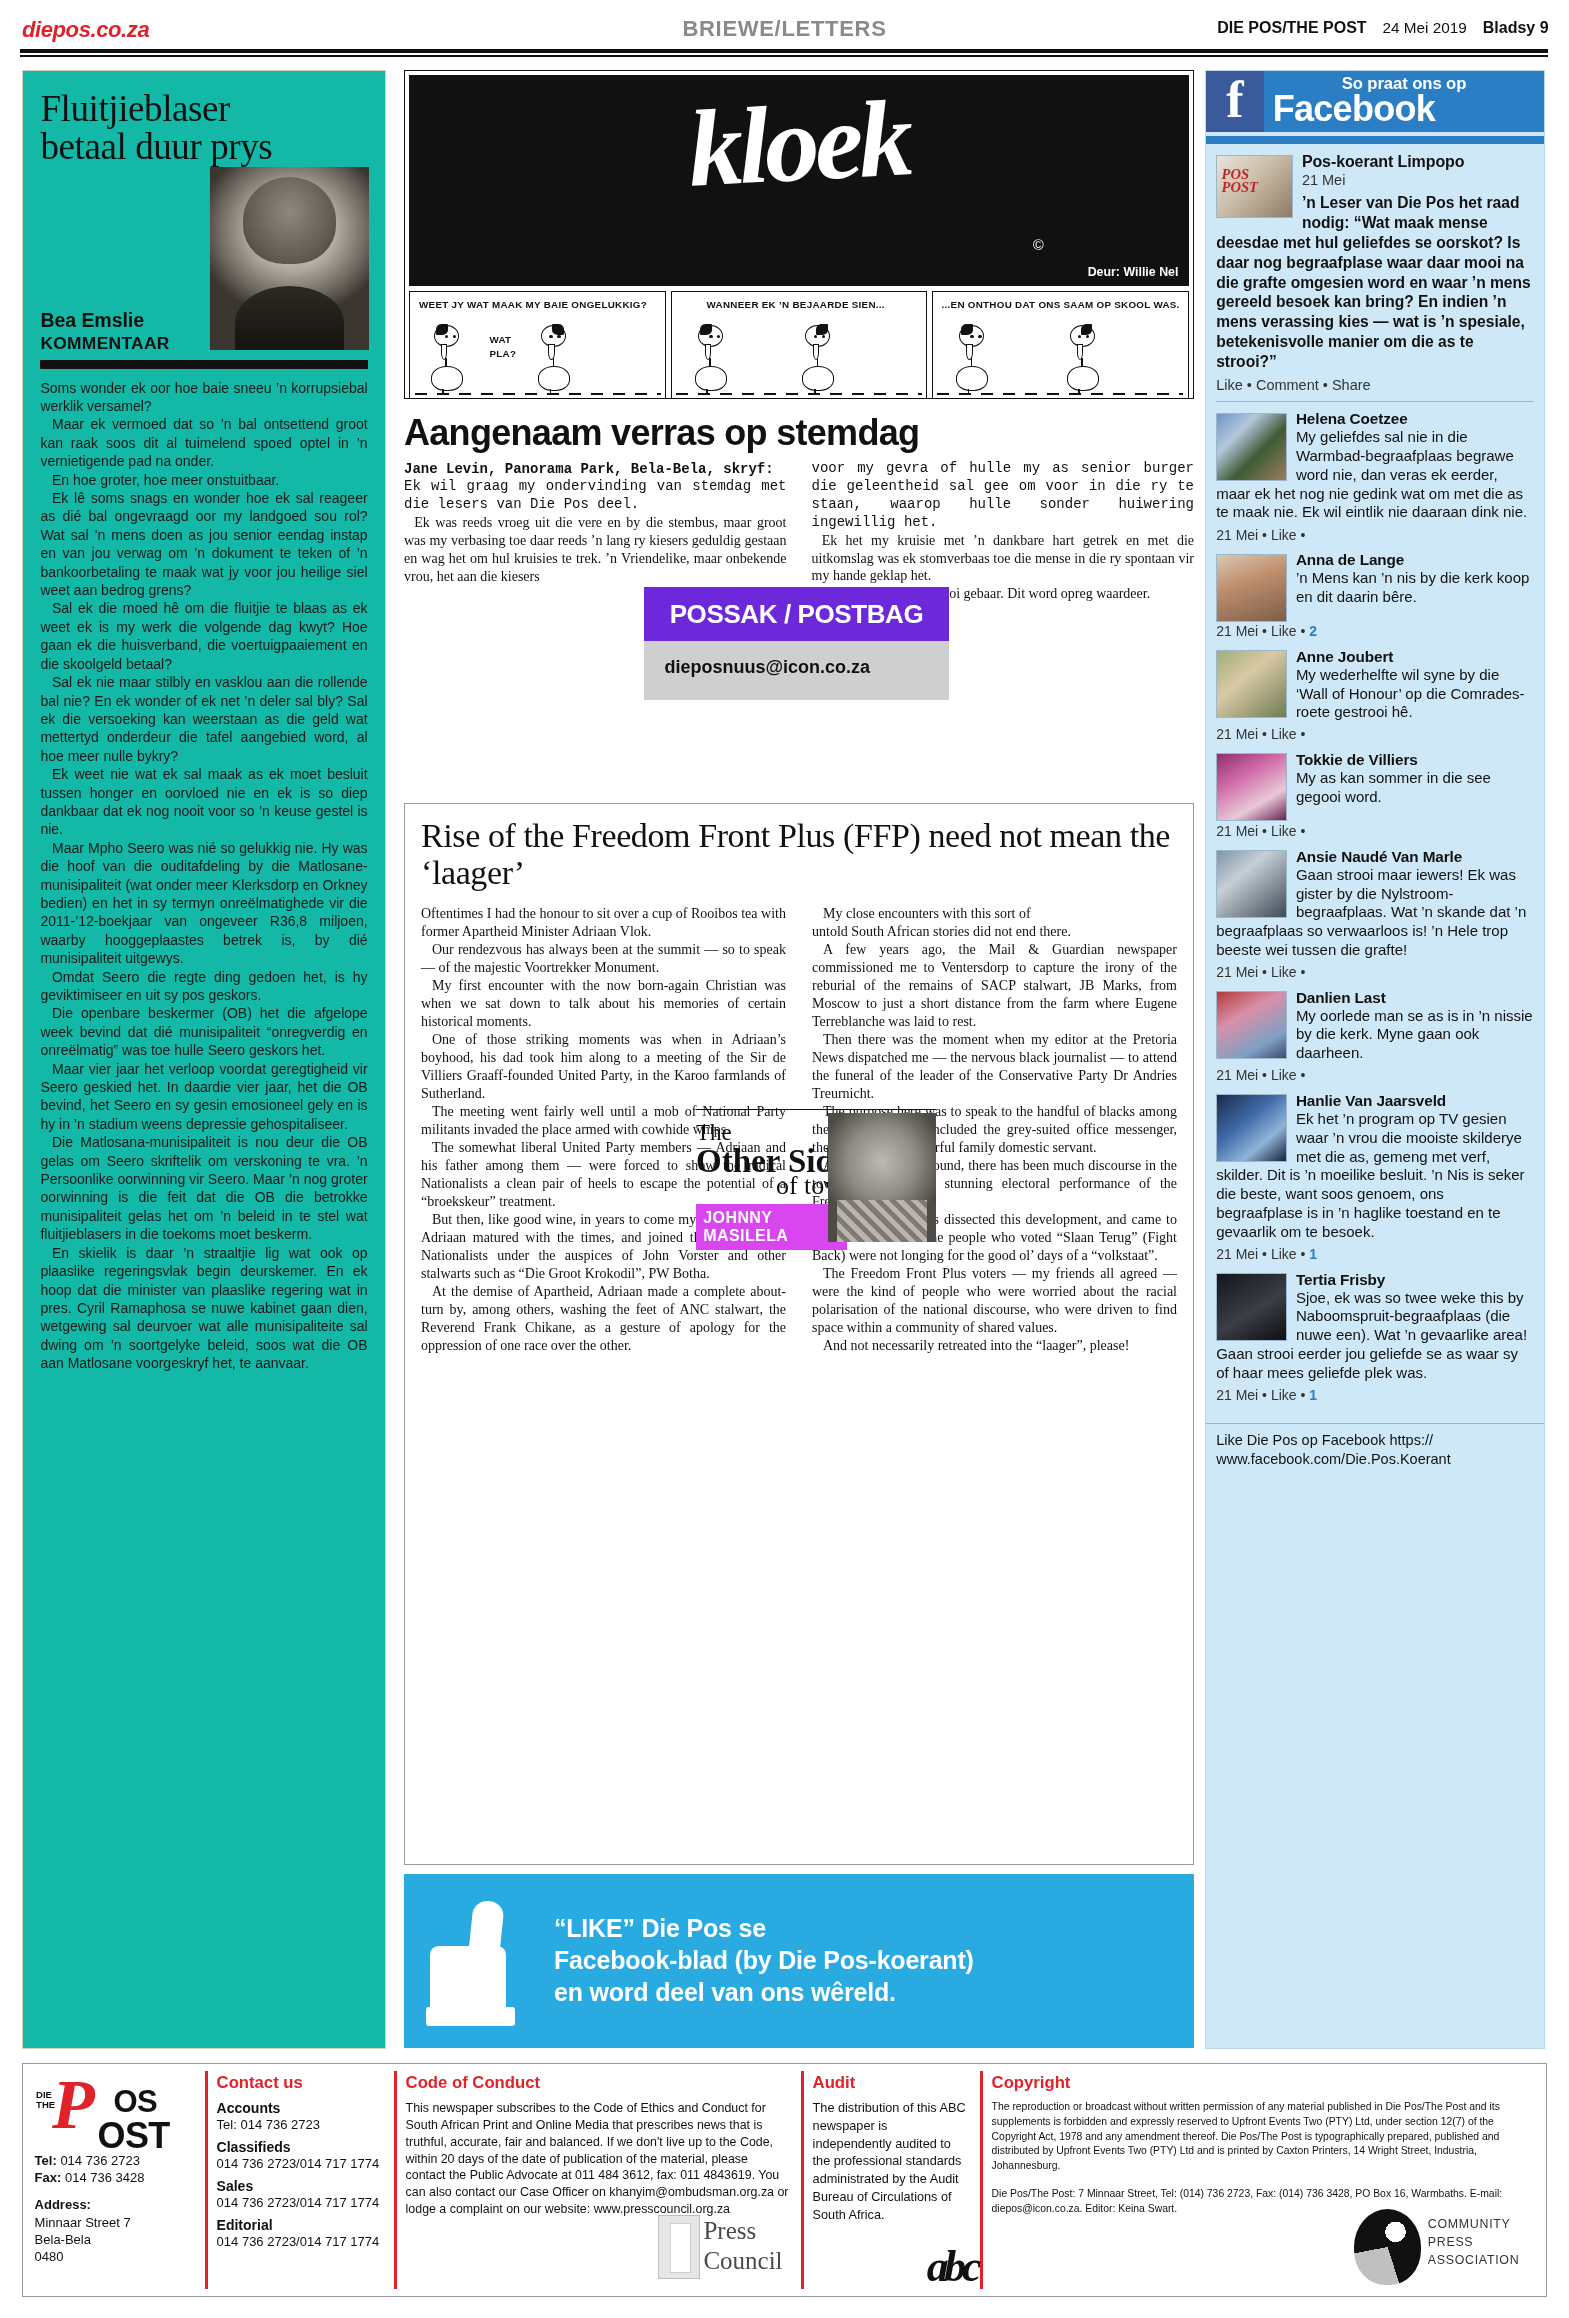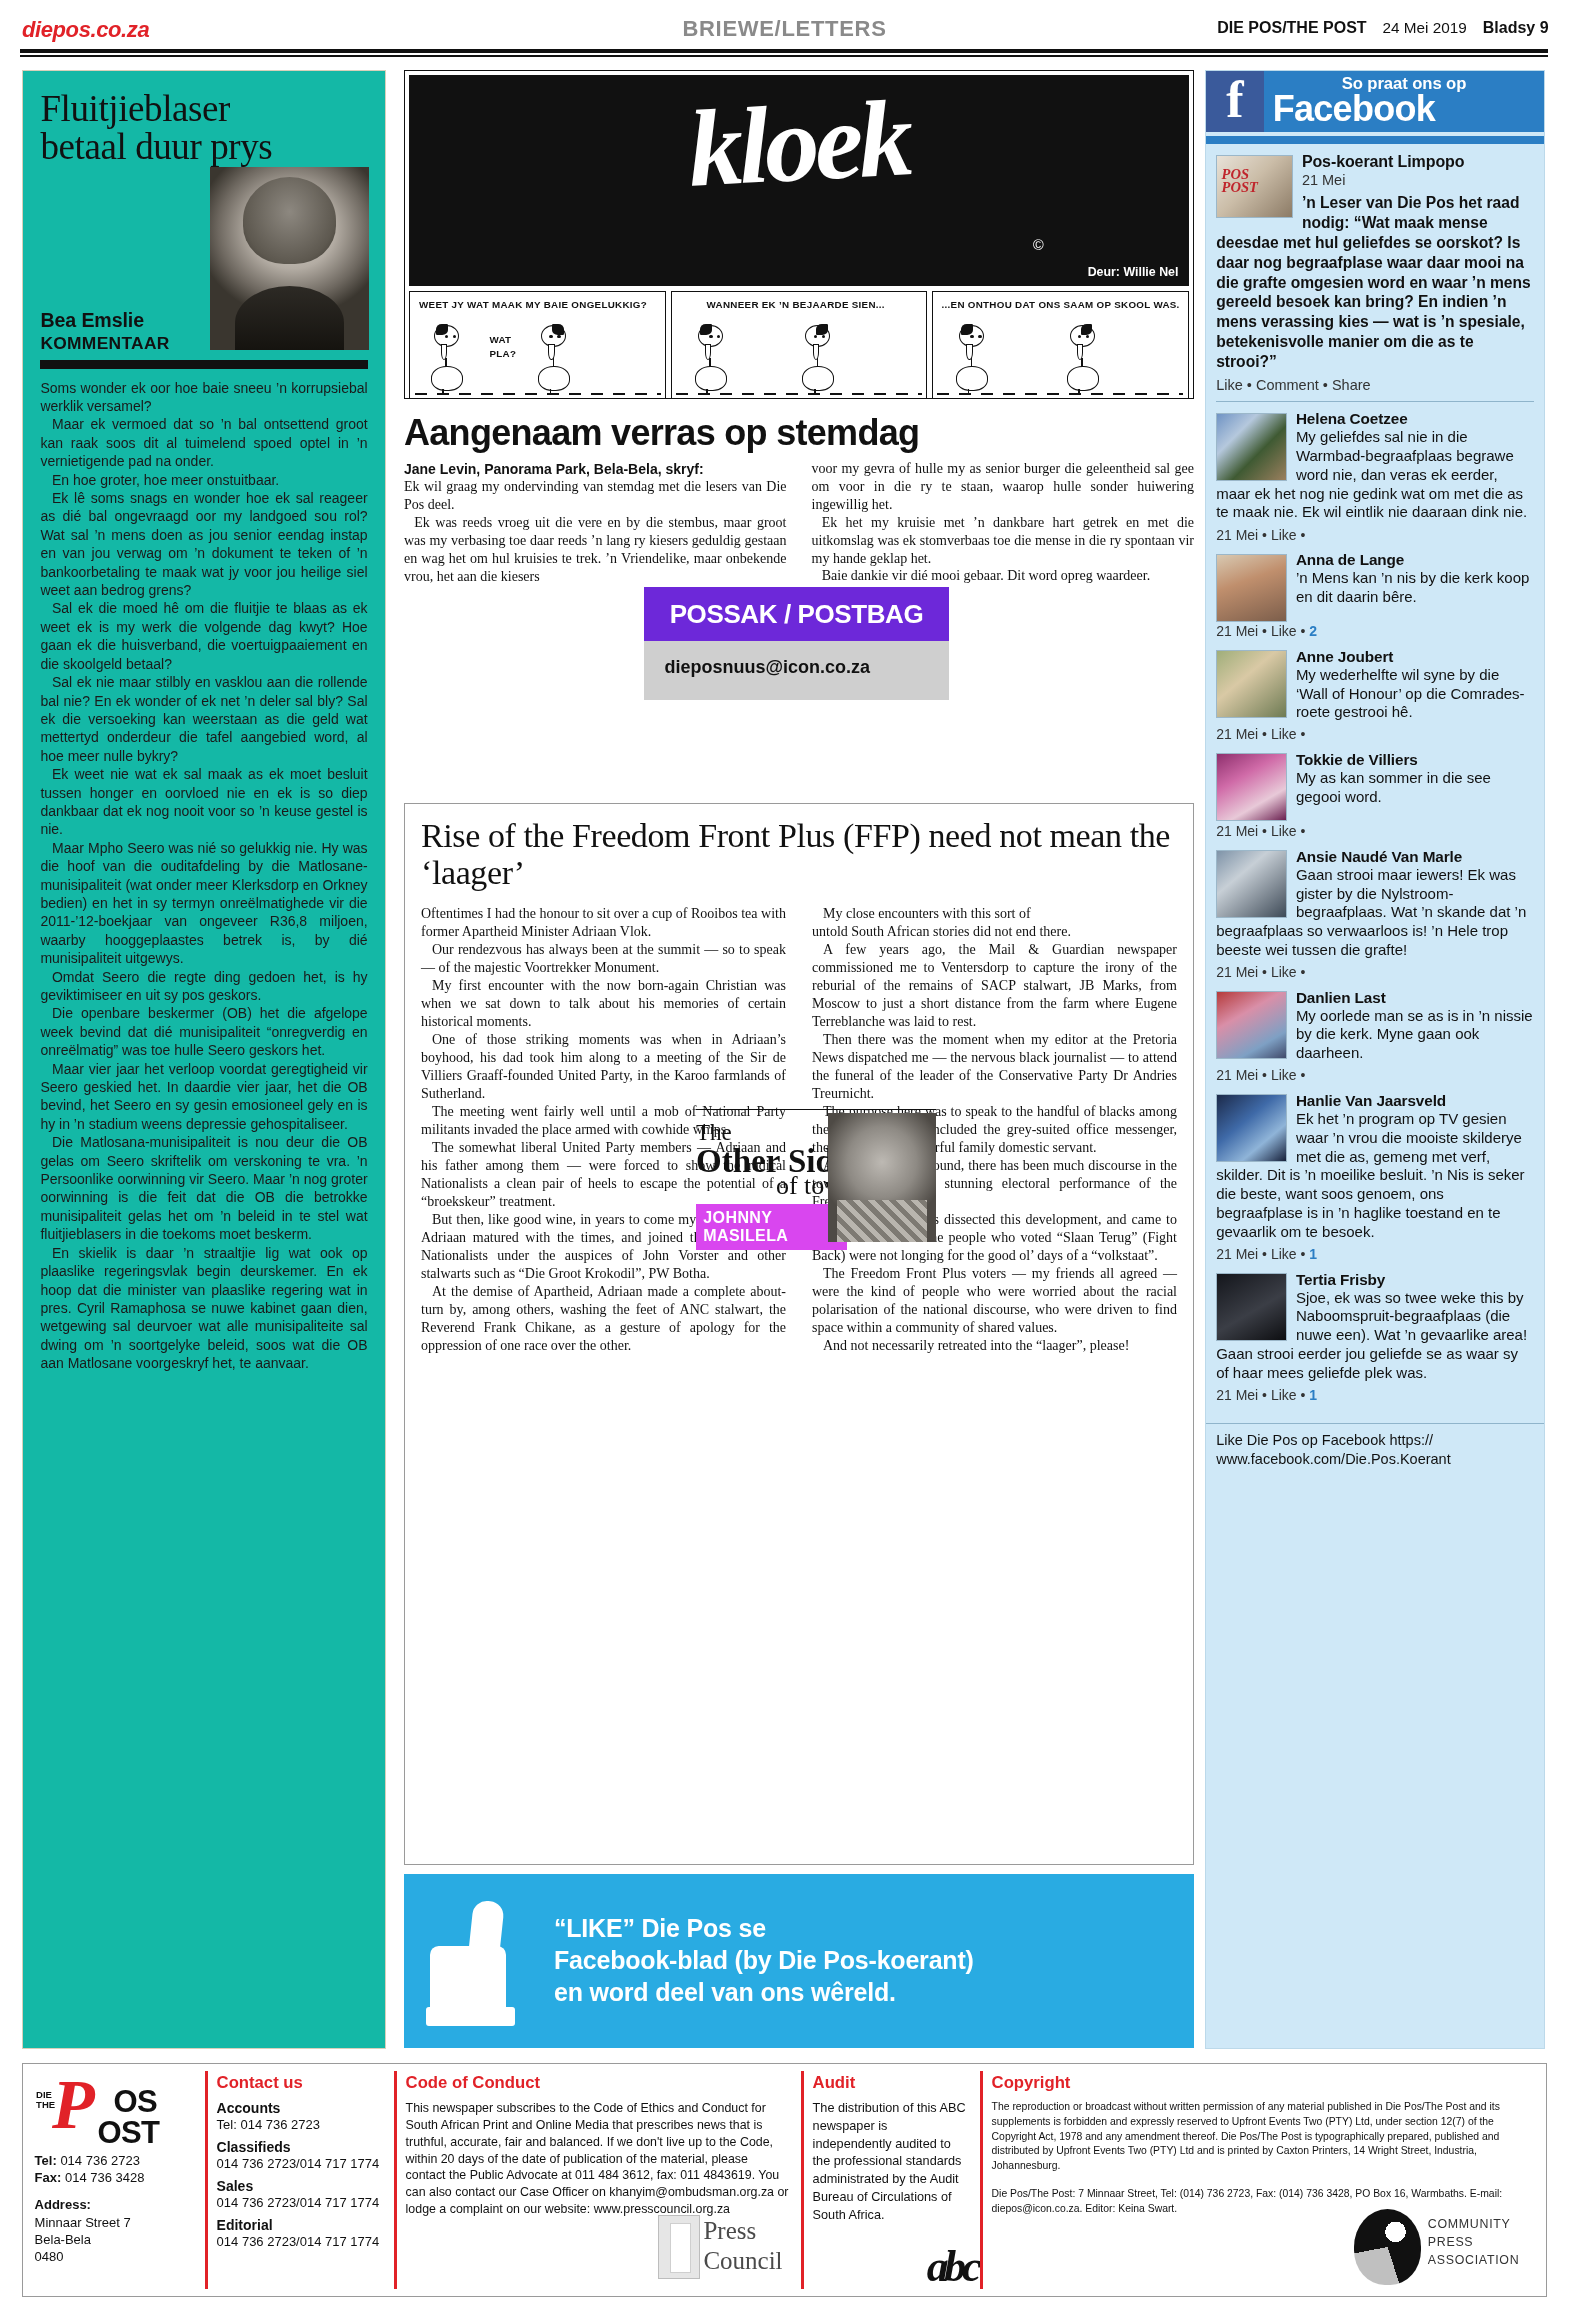--- a/index.html
+++ b/index.html
@@ -102,21 +102,21 @@
   .h-stemdag {
     position:absolute; left:404px; top:412px; width:790px;
     font-weight:bold; font-size:36px; color:#111; letter-spacing:-0.7px;
   }
   .art1 { position:absolute; left:404px; top:460px; width:790px; height:291px; }
   .art1 .cols { column-count:2; column-gap:25px; }
   .art1 p {
     margin:0; font-family:"Liberation Serif", serif; font-size:14px; line-height:1.28;
     text-indent:10.2px; text-align:justify; color:#111;
   }
-  .art1 p.lead { text-indent:0; }
+  .art1 p.lead { text-indent:0;font-family:Liberation Mono, monospace; }
   .art1 .wr { font-weight:bold; font-family:"Liberation Sans", sans-serif; font-size:14px; line-height:1.3; }
   .possak {
     position:absolute; left:240px; top:127px; width:305px; z-index:5;
     box-shadow:0 0 0 0 transparent;
   }
   .possak-top { background:#6d28d9; color:#fff; font-weight:bold; font-size:26px; text-align:center; padding:11.6px 0 11.6px 0; letter-spacing:-0.4px; }
   .possak-bot { background:#cfcfcf; color:#111; font-weight:bold; font-size:18px; padding:16px 0 22px 20.4px; }
 
   
   .ffp {
@@ -206,21 +206,21 @@
   .f-col { padding:8.7px 10.2px 5.8px 11.6px; position:relative; }
   .f-col + .f-col::before { content:""; position:absolute; left:0; top:7.3px; bottom:7.3px; width:2.9px; background:#e12228; }
   .f-logo { width:182px; }
   .logo-mark { position:relative; height:79px; }
   .logo-p {
     position:absolute; left:17.4px; top:-2.9px; font-family:"Liberation Serif", serif; font-style:italic;
     font-weight:bold; font-size:70px; color:#e12228; line-height:1;
   }
   .logo-diethe { position:absolute; left:1.5px; top:17.4px; font-weight:bold; font-size:9.5px; color:#111; line-height:1.05; }
   .logo-os { position:absolute; left:79px; top:11.6px; font-weight:bold; font-size:31px; color:#111; letter-spacing:-0.7px; }
-  .logo-ost { position:absolute; left:63px; top:42px; font-weight:bold; font-size:31px; color:#111; letter-spacing:-0.7px; }
+  .logo-ost { position:absolute; left:63px; top:42px; font-weight:bold; font-size:36px; color:#111; letter-spacing:-0.7px; }
   .f-line { font-size:13px; line-height:1.33; color:#111; }
   .f-line b { font-weight:bold; }
   .f-gap { height:10.2px; }
   .f-head { color:#e12228; font-weight:bold; font-size:16.7px; margin-bottom:7.3px; }
   .f-contact { width:189px; }
   .f-sub { font-weight:bold; font-size:14px; margin-top:7.3px; }
   .f-val { font-size:13px; margin-top:0.7px; }
   .f-coc { width:407px; }
   .f-coc p { font-size:12.4px; line-height:1.36; margin:0; }
   .f-audit { width:179px; }

